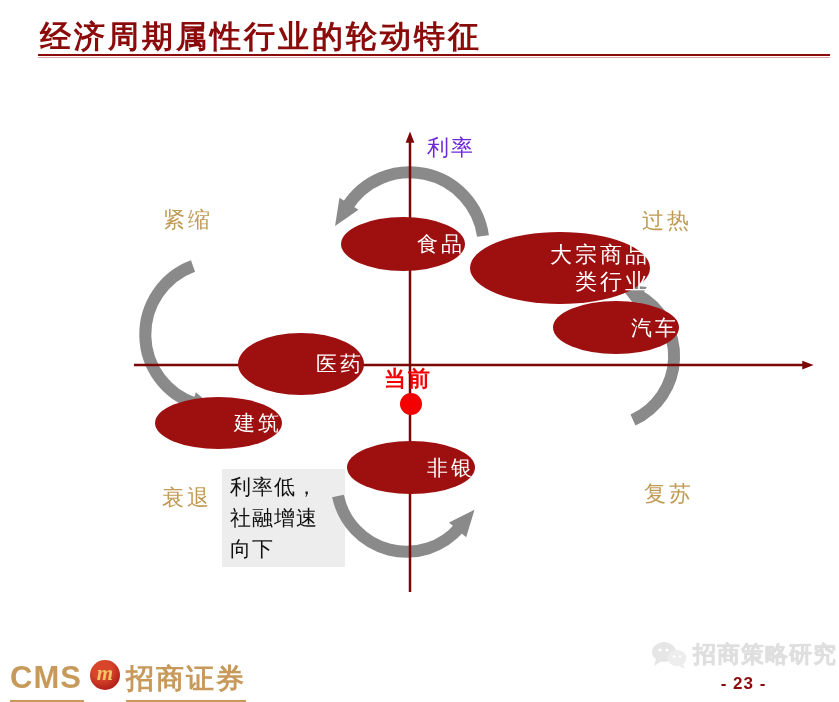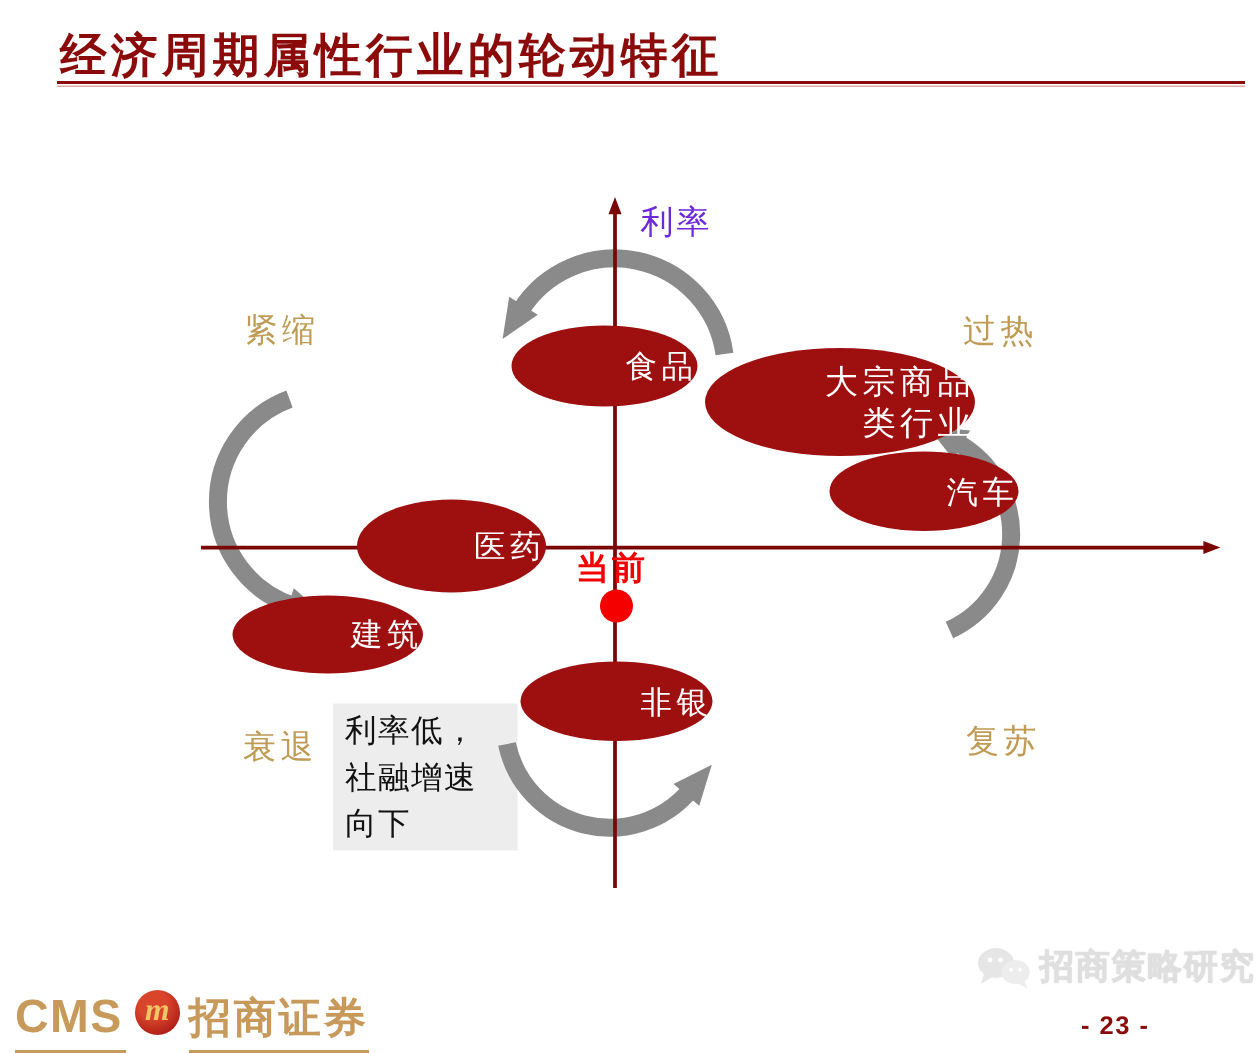--- a/index.html
+++ b/index.html
@@ -49,21 +49,21 @@
            color:#F2C566;font-family:"Liberation Serif",serif;font-style:italic;
            font-weight:bold;font-size:21px;line-height:1;padding-bottom:3px}
   .logo-company{font-size:28px;font-weight:bold;color:var(--logo-gold);letter-spacing:2px;
            font-family:"Liberation Serif",serif;border-bottom:2px solid var(--logo-gold);
            padding-bottom:2px}
 
   .footer-right{position:absolute;right:2px;bottom:8px;text-align:center}
   .watermark{display:flex;align-items:center;gap:5px;justify-content:flex-end;
            color:var(--watermark-gray);font-weight:bold;font-size:23px;letter-spacing:1px;
            text-shadow:0 0 1px #ccc;font-family:"Liberation Sans",sans-serif}
-  .page-num{color:var(--title-red);font-weight:bold;font-size:17px;margin-top:14px;letter-spacing:1px}
+  .page-num{color:var(--title-red);font-weight:bold;font-size:17px;margin-top:4px;letter-spacing:1px}
 </style>
 </head>
 <body>
 
 <div class="slide">
 
   <div class="title">经济周期属性行业的轮动特征</div>
   <div class="title-rule"></div>
 
   <div class="note-box">

